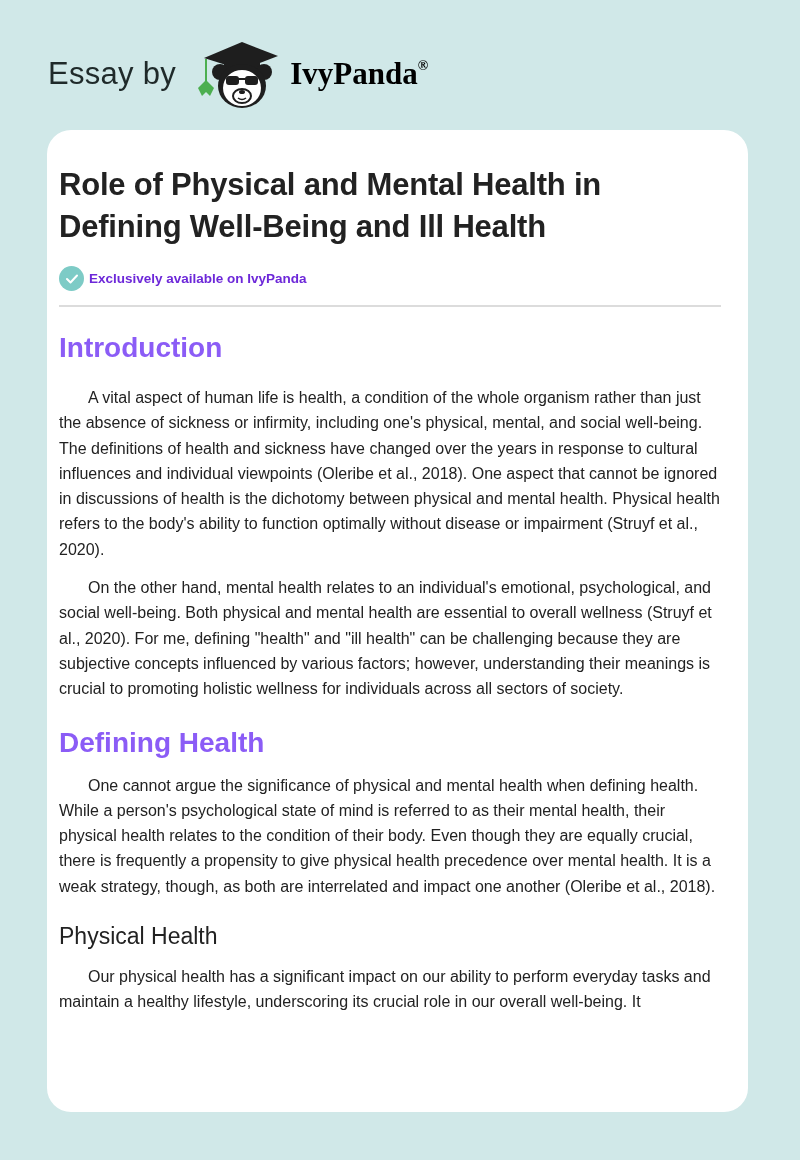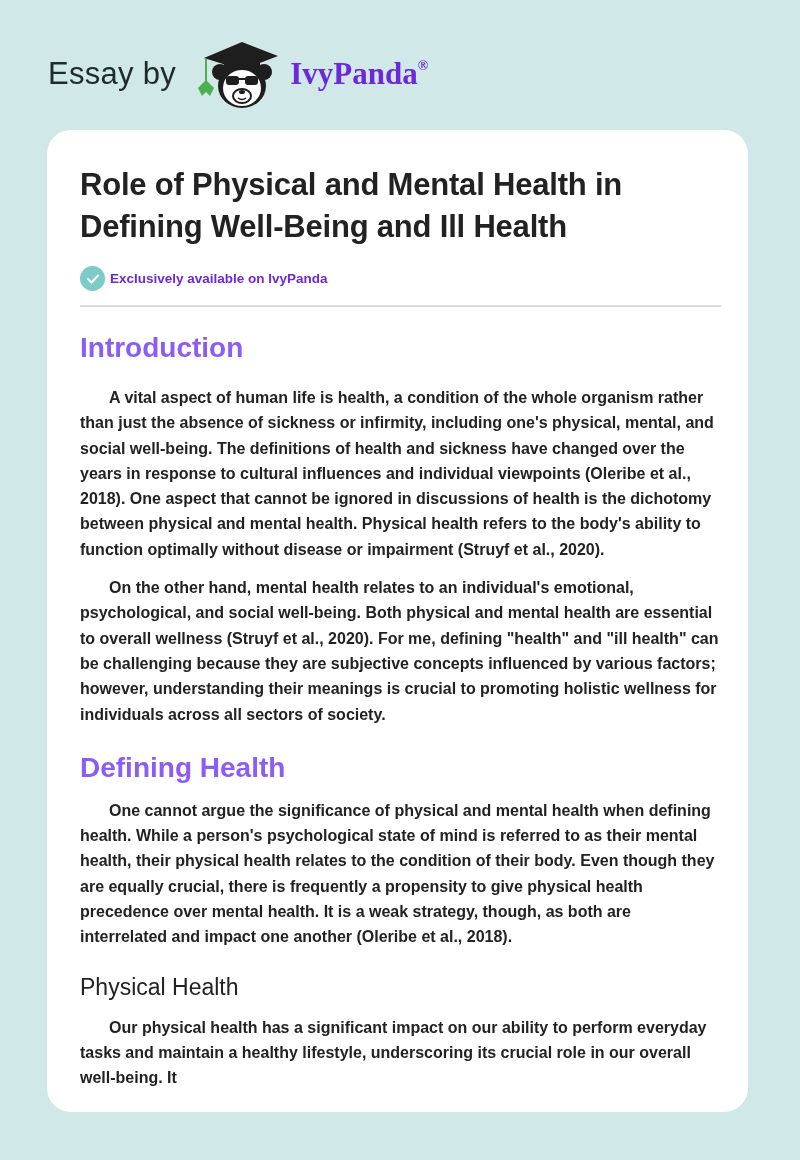--- a/index.html
+++ b/index.html
@@ -16,28 +16,28 @@
     position: absolute; left: 48px; top: 36px;
     display: flex; align-items: center;
   }
   .brand-prefix {
     font-family: "Liberation Sans", sans-serif;
     font-size: 31px; color: #1f2a2a; letter-spacing: 0.3px;
   }
   .logo-icon { margin-left: 18px; width: 92px; height: 76px; }
   .brand-name {
     font-family: "Liberation Serif", serif;
-    font-weight: bold; font-size: 31px; color: #6d28d9; margin-left: 4px;
+    font-weight: bold; font-size: 31px; color: #000000; margin-left: 4px;
   }
   .brand-name sup { font-size: 14px; vertical-align: top; position: relative; top: 2px; }
   .card {
     position: absolute; left: 47px; top: 130px;
     width: 701px; height: 982px;
     background: #ffffff; border-radius: 24px;
-    box-sizing: border-box; padding: 34px 27px 0 33px;
+    box-sizing: border-box; padding: 34px 27px 0 12px;
     overflow: hidden;
   }
   h1 {
     margin: 0; font-size: 31px; line-height: 42px; font-weight: bold; color: #222;
     letter-spacing: -0.2px;
   }
   .badge {
     display: flex; align-items: center; margin-top: 18px;
   }
   .badge-check {
@@ -49,21 +49,20 @@
   .divider { height: 2px; background: #dcdcdc; margin-top: 14px; }
   h2 {
     margin: 24px 0 0 0; font-size: 28px; line-height: 34px; font-weight: bold; color: #8b5cf6;
   }
   h3 {
     margin: 22px 0 0 0; font-size: 23px; line-height: 30px; font-weight: normal; color: #222;
   }
   p {
     margin: 0; font-size: 16px; line-height: 25.3px; color: #222;
     text-indent: 29px;
-    font-weight: bold;
   }
   .sec-intro p:first-of-type { margin-top: 20px; }
   p + p { margin-top: 13px; }
   .sec-p { margin-top: 13px; }
 </style>
 </head>
 <body>
 
 <div class="header">
   <div class="brand">

